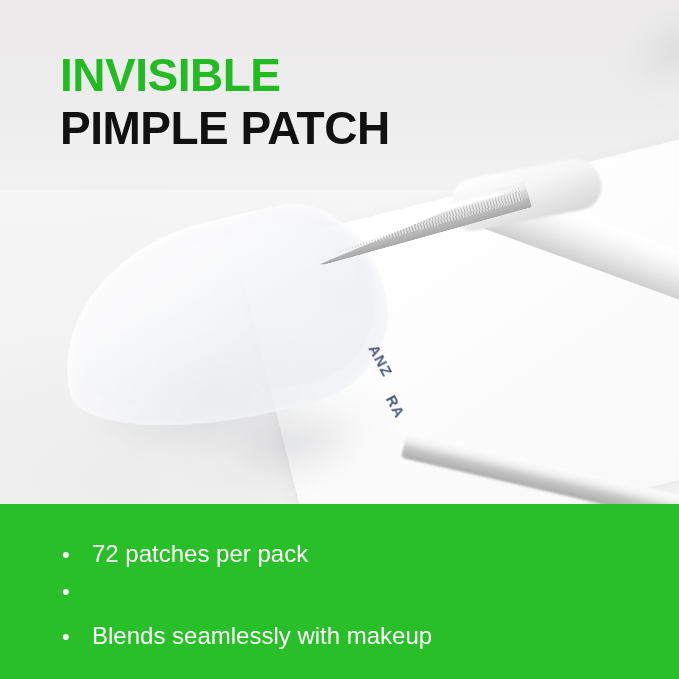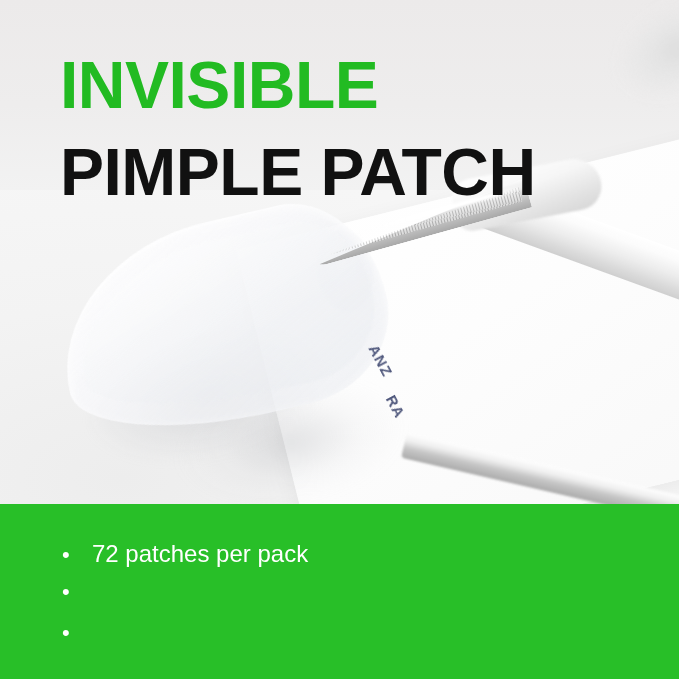--- a/index.html
+++ b/index.html
@@ -201,26 +201,26 @@
   
   .headline {
     position: absolute;
     left: 60px;
     top: 52px;
     line-height: 1.0;
   }
   .headline-line {
     display: block;
     font-weight: 700;
-    font-size: 66px;
+    font-size: 46px;
     letter-spacing: -0.5px;
     white-space: nowrap;
   }
   .headline-line.green { color: #22bb22; }
-  .headline-line.dark  { color: #111111; margin-top: 21px; text-align: right; }
+  .headline-line.dark  { color: #111111; margin-top: 7px; text-align: right; }
 
   
   .banner {
     position: absolute;
     left: 0;
     top: 504px;
     width: 679px;
     height: 175px;
     background: #28bf28;
   }
@@ -287,17 +287,18 @@
     <ul class="banner-list">
       <li class="banner-item">
         <span class="bullet-dot">•</span>
         <span>72 patches per pack</span>
       </li>
       <li class="banner-item">
         <span class="bullet-dot">•</span>
       </li>
       <li class="banner-item">
         <span class="bullet-dot">•</span>
+        <span>Blends seamlessly with makeup</span>
       </li>
     </ul>
   </div>
 
 </div>
 
 </body></html>

